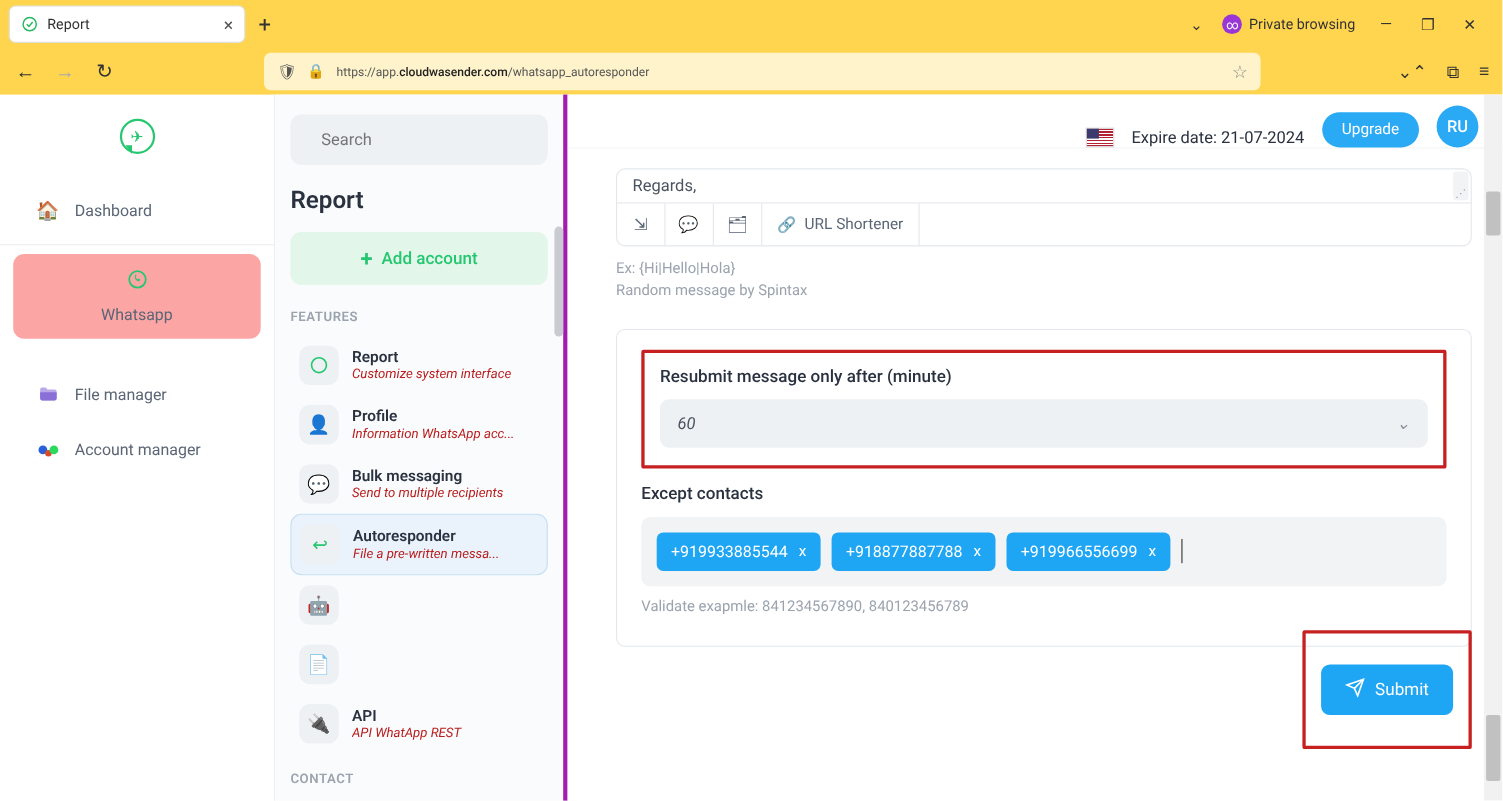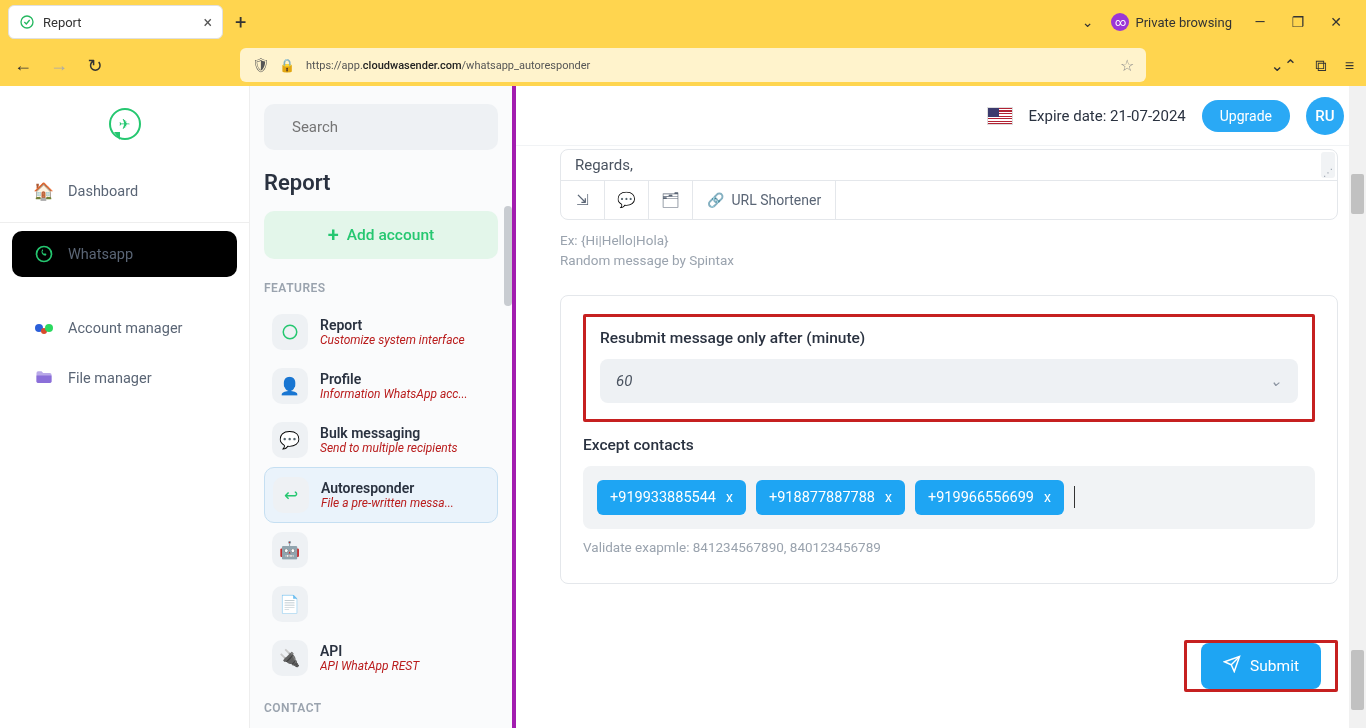--- a/index.html
+++ b/index.html
@@ -31,21 +31,21 @@
 .toolbar-right { display: flex; align-items: center; gap: 18px; }
 .toolbar-icon { font-size: 16px; color: #333; cursor: pointer; }
 
 
 .app { display: flex; height: calc(728px - 86px); }
 .left-sidebar { width: 250px; border-right: 1px solid #eee; padding: 10px 0; }
 .logo { display: flex; justify-content: center; padding: 12px 0 24px; }
 .logo-mark { width: 32px; height: 32px; border: 2.5px solid #25c770; border-radius: 50%; display: flex; align-items: center; justify-content: center; color: #25c770; font-size: 14px; position: relative; }
 .logo-mark::after { content: ''; position: absolute; bottom: -2px; left: 3px; width: 0; height: 0; border-left: 6px solid transparent; border-top: 8px solid #25c770; }
 .nav-item { display: flex; align-items: center; gap: 14px; padding: 13px 22px; font-size: 14.5px; color: #5a6575; cursor: pointer; border-radius: 10px; margin: 4px 12px; }
-.nav-item.active { background: #000000; color: #5a6575; }
+.nav-item.active { background: #fca5a5; color: #5a6575; flex-direction: column; }
 .nav-item .nav-icon { width: 20px; height: 20px; display: flex; align-items: center; justify-content: center; font-size: 17px; }
 .nav-icon.dash { color: #2b8fd9; }
 .nav-icon.wa { color: #25c770; }
 .nav-icon.acct { color: #2b5fd9; }
 .nav-icon.acct span { display:inline-block; width:8px; height:8px; border-radius:50%; }
 .nav-icon.file { color: #8b6fd9; }
 .divider { height: 1px; background: #eee; margin: 8px 0; }
 
 
 .mid-panel { width: 266px; background: #fafbfc; padding: 18px 14px; position: relative; border-right: 4px solid #a21caf; }
@@ -58,50 +58,50 @@
 .feature-item { display: flex; align-items: center; gap: 12px; padding: 9px 8px; border-radius: 10px; cursor: pointer; }
 .feature-item.selected { background: #eaf3fb; border: 1px solid #c5dff2; }
 .feature-icon { width: 36px; height: 36px; border-radius: 10px; background: #eef1f4; display: flex; align-items: center; justify-content: center; font-size: 17px; color: #25c770; }
 .feature-text { flex: 1; min-width: 0; }
 .feature-name { font-size: 14px; font-weight: 600; color: #2a3240; }
 .feature-desc { font-size: 12px; color: #b91c1c; white-space: nowrap; overflow: hidden; text-overflow: ellipsis; font-style: italic; }
 .mid-scroll { position: absolute; right: 0; top: 120px; width: 8px; height: 100px; background: #c8ccd1; border-radius: 4px; }
 
 
 .main { flex: 1; position: relative; background: #fff; overflow: hidden; }
-.topbar { height: 60px; display: flex; align-items: center; justify-content: flex-end; gap: 16px; padding: 0 22px; border-bottom: 1px solid #f1f3f5; }
+.topbar { height: 49px; display: flex; align-items: flex-end; justify-content: flex-end; gap: 16px; padding: 0 22px; border-bottom: 1px solid #f1f3f5; }
 .flag { width: 26px; height: 18px; background: linear-gradient(to bottom, #b22234 7%, #fff 7% 15%, #b22234 15% 23%, #fff 23% 31%, #b22234 31% 39%, #fff 39% 47%, #b22234 47% 55%, #fff 55% 63%, #b22234 63% 71%, #fff 71% 79%, #b22234 79% 87%, #fff 87% 95%, #b22234 95%); position: relative; border: 1px solid #ddd; }
 .flag::before { content:''; position:absolute; top:0; left:0; width:11px; height:9px; background:#3c3b6e; }
 .expire { font-size: 15px; color: #2a3240; }
 .upgrade-btn { background: #2aa9f5; color: #fff; border-radius: 18px; padding: 8px 18px; font-size: 14px; cursor: pointer; }
 .avatar { width: 38px; height: 38px; background: #2aa9f5; color: #fff; border-radius: 50%; display: flex; align-items: center; justify-content: center; font-size: 15px; font-weight: 500; }
 
 .content-area { padding: 0 28px 0 44px; height: calc(100% - 60px); overflow: hidden; position: relative; }
-.msg-editor { border: 1px solid #e4e7eb; border-radius: 8px; margin-top: 3px; }
+.msg-editor { border: 1px solid #e4e7eb; border-radius: 8px; margin-top: 18px; }
 .msg-body { padding: 6px 14px; font-size: 15px; color: #4a5360; position: relative; min-height: 28px; }
 .msg-resize { position: absolute; right: 2px; top: 2px; bottom: 2px; width: 14px; background: #f1f3f5; border-radius: 3px; display: flex; align-items: flex-end; justify-content: center; color: #9aa3ae; font-size: 10px; }
 .msg-toolbar { display: flex; border-top: 1px solid #e4e7eb; }
 .tool-btn { width: 44px; height: 38px; border-right: 1px solid #e4e7eb; display: flex; align-items: center; justify-content: center; color: #5a6575; cursor: pointer; font-size: 15px; }
 .tool-btn.url { width: auto; padding: 0 14px; gap: 7px; font-size: 14px; }
 .hint { font-size: 13.5px; color: #9aa3ae; margin-top: 10px; line-height: 1.5; }
 
 .form-section { border: 1px solid #e4e7eb; border-radius: 8px; margin-top: 24px; padding: 18px 22px 28px; }
 .resubmit-block { border: 3px solid #c62020; padding: 12px 14px 16px; border-radius: 2px; margin-bottom: 14px; }
 .field-label { font-size: 15.5px; font-weight: 500; color: #2a3240; margin-bottom: 12px; }
 .select-box { background: #eef1f4; border-radius: 8px; height: 44px; display: flex; align-items: center; justify-content: space-between; padding: 0 16px; font-size: 15px; color: #4a5360; cursor: pointer; font-style: italic; }
 .select-box .chev { color: #8a93a0; }
 
 .contacts-box { background: #f1f3f5; border-radius: 8px; padding: 14px 14px; display: flex; align-items: center; gap: 10px; flex-wrap: wrap; }
 .chip { background: #1ea5f3; color: #fff; border-radius: 6px; padding: 9px 13px; font-size: 14.5px; display: flex; align-items: center; gap: 10px; }
 .chip-x { cursor: pointer; font-size: 14px; }
 .chip-input-wrap { flex: 1; min-width: 30px; }
 .chip-input { border: none; background: transparent; border-left: 1.5px solid #333; height: 22px; width: 4px; outline: none; }
 .validate-hint { font-size: 13.5px; color: #9aa3ae; margin-top: 10px; }
 
-.submit-wrap { border: 3px solid #c62020; position: absolute; right: 28px; bottom: 36px; padding: 0 14px; border-radius: 2px; }
+.submit-wrap { border: 3px solid #c62020; position: absolute; right: 28px; bottom: 36px; padding: 28px 14px; border-radius: 2px; }
 .submit-btn { background: #1ea5f3; color: #fff; border-radius: 8px; padding: 12px 22px; font-size: 15.5px; display: flex; align-items: center; gap: 9px; cursor: pointer; }
 
 .main-scroll-track { position: absolute; right: 0; top: 0; bottom: 0; width: 17px; background: #f1f1f1; }
 .main-scroll-thumb { position: absolute; right: 2px; width: 13px; background: #c1c1c1; border-radius: 2px; }
 </style>
 </head>
 <body>
 
 <div class="browser-chrome">
   <div class="titlebar">
@@ -160,35 +160,35 @@
       <span class="nav-icon wa">
         <svg viewBox="0 0 24 24" width="20" height="20" fill="none" stroke="currentColor" stroke-width="2">
             <circle cx="12" cy="12" r="9"></circle>
             <path d="M9 9c0 3 2 5 5 5l1-2-2-1-1 1c-1-1-2-2-2-3l1-1-1-2-1 3z" fill="currentColor" stroke="none"></path>
           </svg>
       </span>
       <span>Whatsapp</span>
     </div>
     <div style="height:20px"></div>
     <div class="nav-item">
-      <span class="nav-icon acct">
-        <span style="background:#2b5fd9; margin-right:-2px"></span>
-          <span style="background:#d94a2b; width:6px; height:6px; margin-top:6px"></span>
-          <span style="background:#2bd95f; margin-left:-2px"></span>
-      </span>
-      <span>Account manager</span>
-    </div>
-    <div class="nav-item">
       <span class="nav-icon file">
         <svg viewBox="0 0 24 24" width="20" height="20" fill="currentColor">
             <path d="M3 6a2 2 0 012-2h4l2 2h8a2 2 0 012 2v8a2 2 0 01-2 2H5a2 2 0 01-2-2V6z" opacity="0.6"></path>
             <path d="M3 9h18v7a2 2 0 01-2 2H5a2 2 0 01-2-2V9z"></path>
           </svg>
       </span>
       <span>File manager</span>
+    </div>
+    <div class="nav-item">
+      <span class="nav-icon acct">
+        <span style="background:#2b5fd9; margin-right:-2px"></span>
+          <span style="background:#d94a2b; width:6px; height:6px; margin-top:6px"></span>
+          <span style="background:#2bd95f; margin-left:-2px"></span>
+      </span>
+      <span>Account manager</span>
     </div>
   </div>
 
   <div class="mid-panel">
     <div class="search-box">
       <svg viewBox="0 0 24 24" width="20" height="20" fill="none" stroke="currentColor" stroke-width="2.5">
           <circle cx="10" cy="10" r="6"></circle>
           <path d="M20 20l-5-5"></path>
         </svg>
       <input class="search-input" placeholder="Search" style="">

